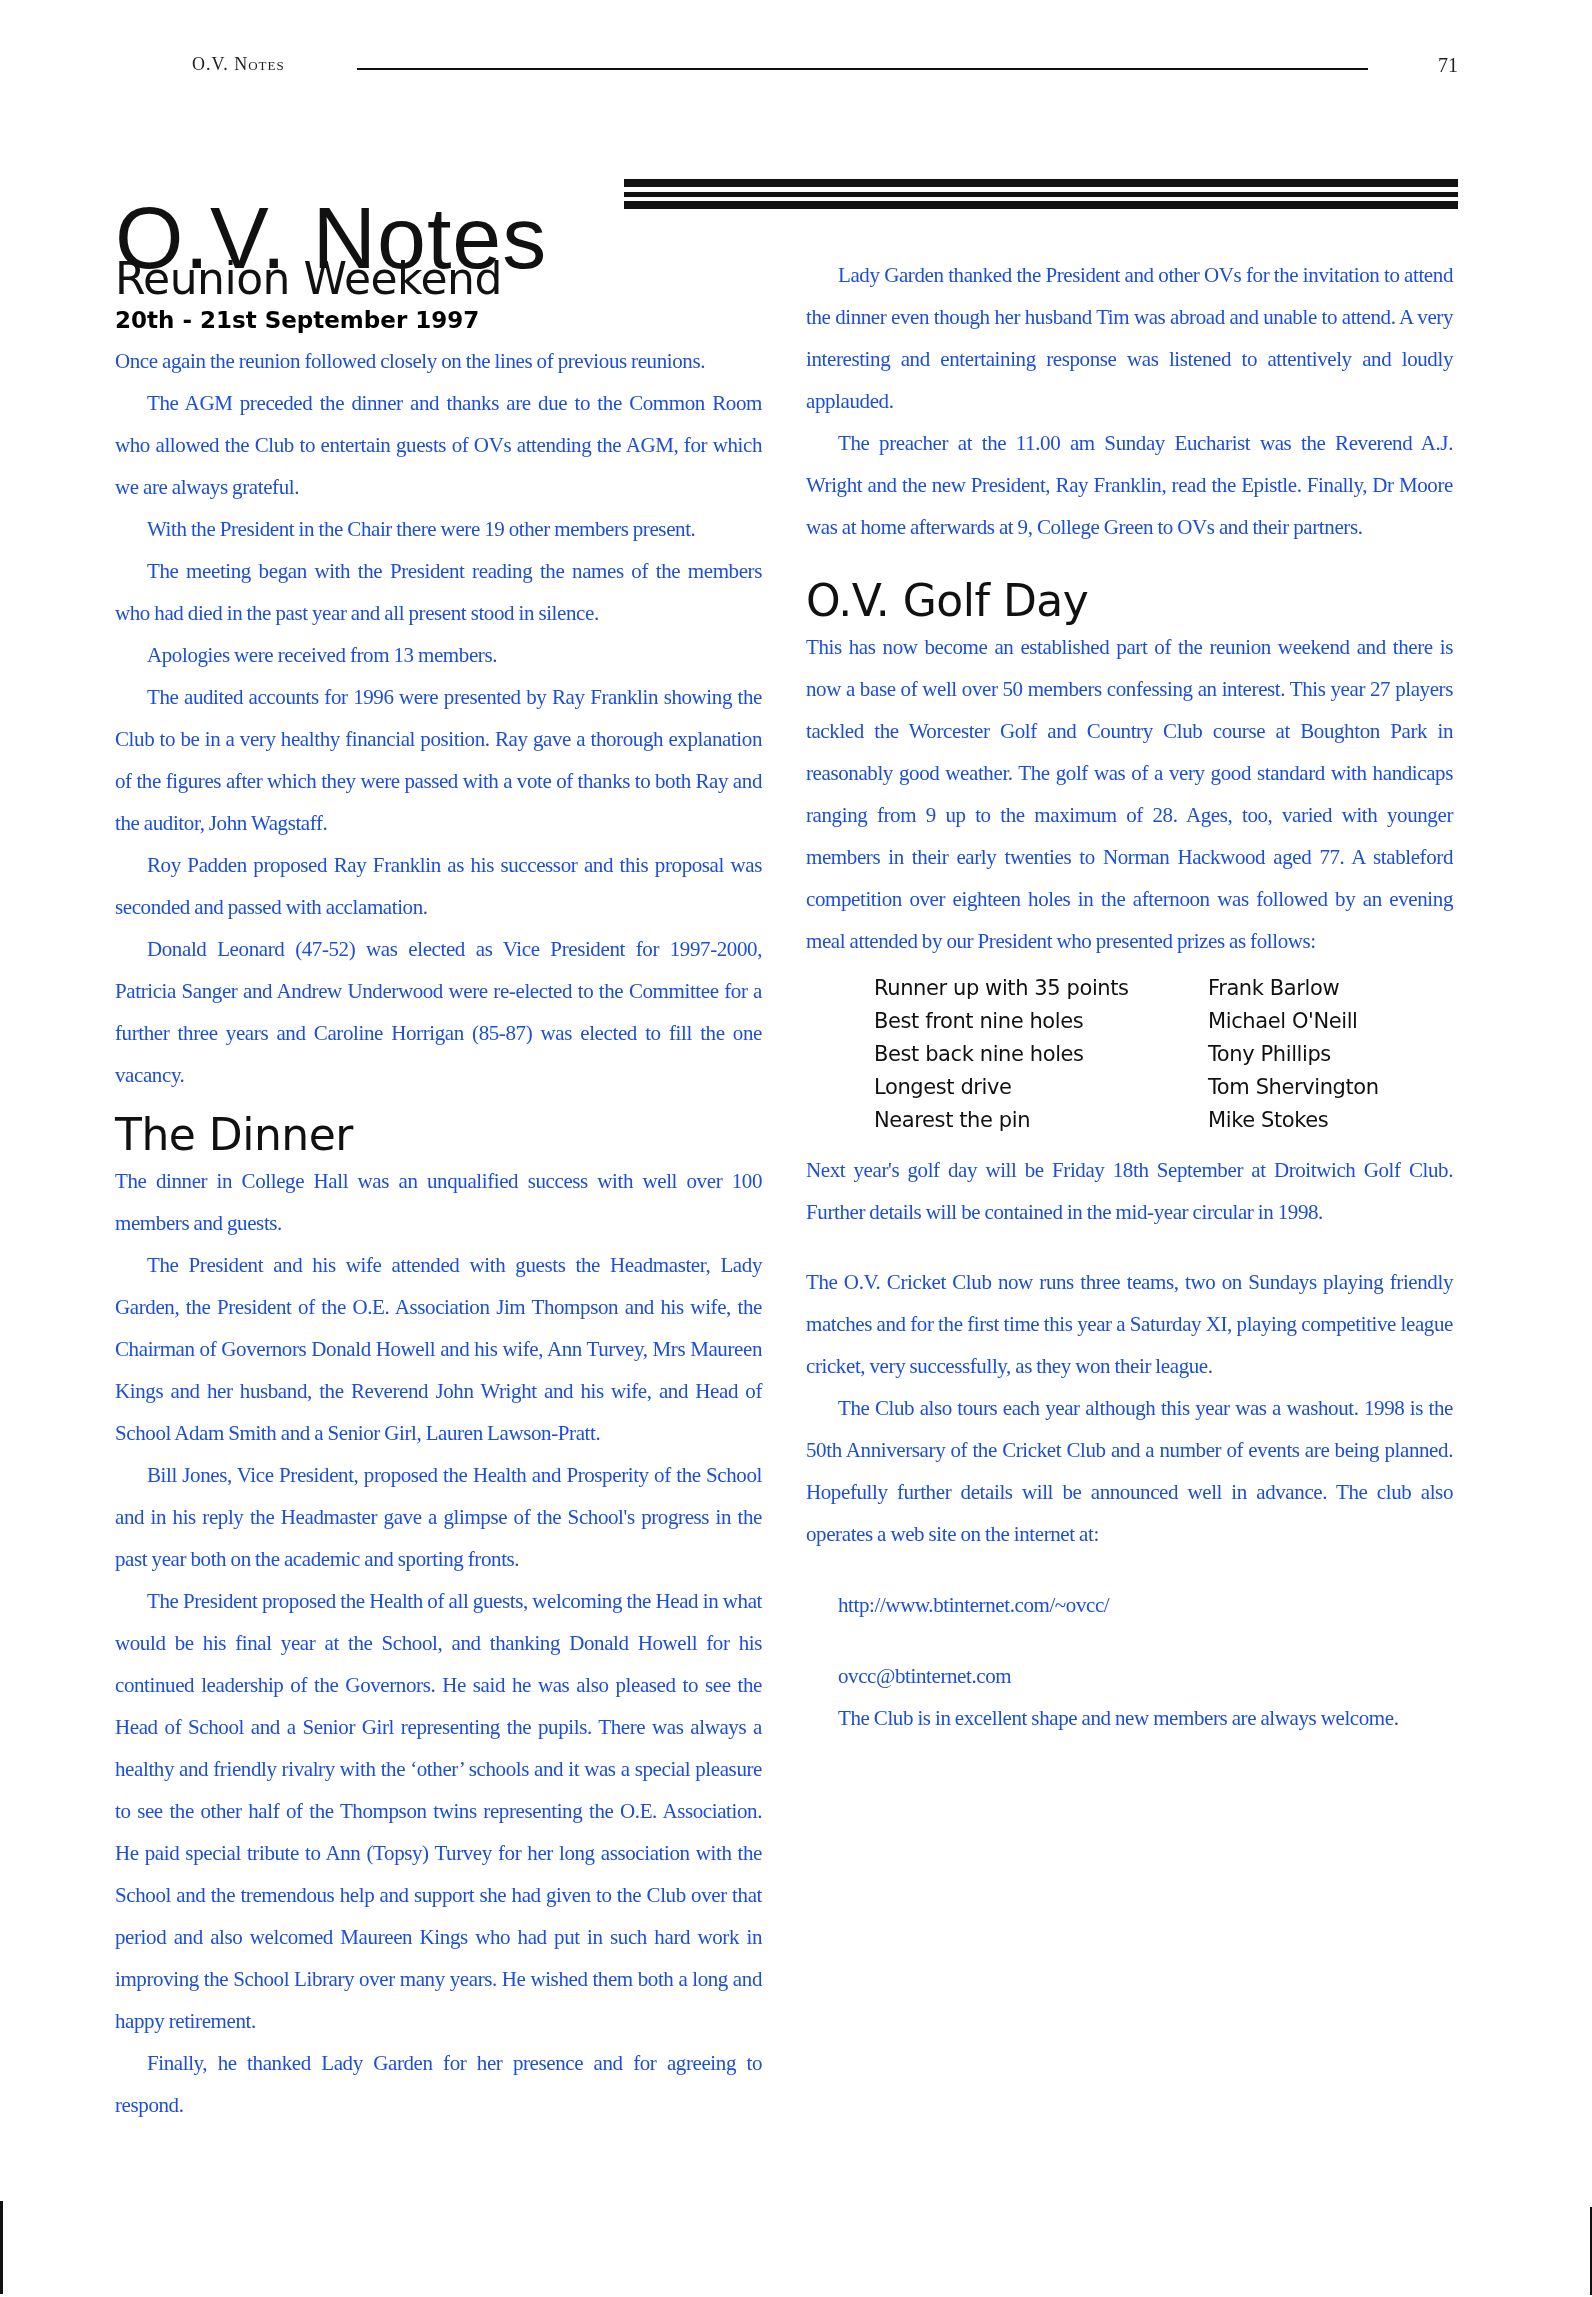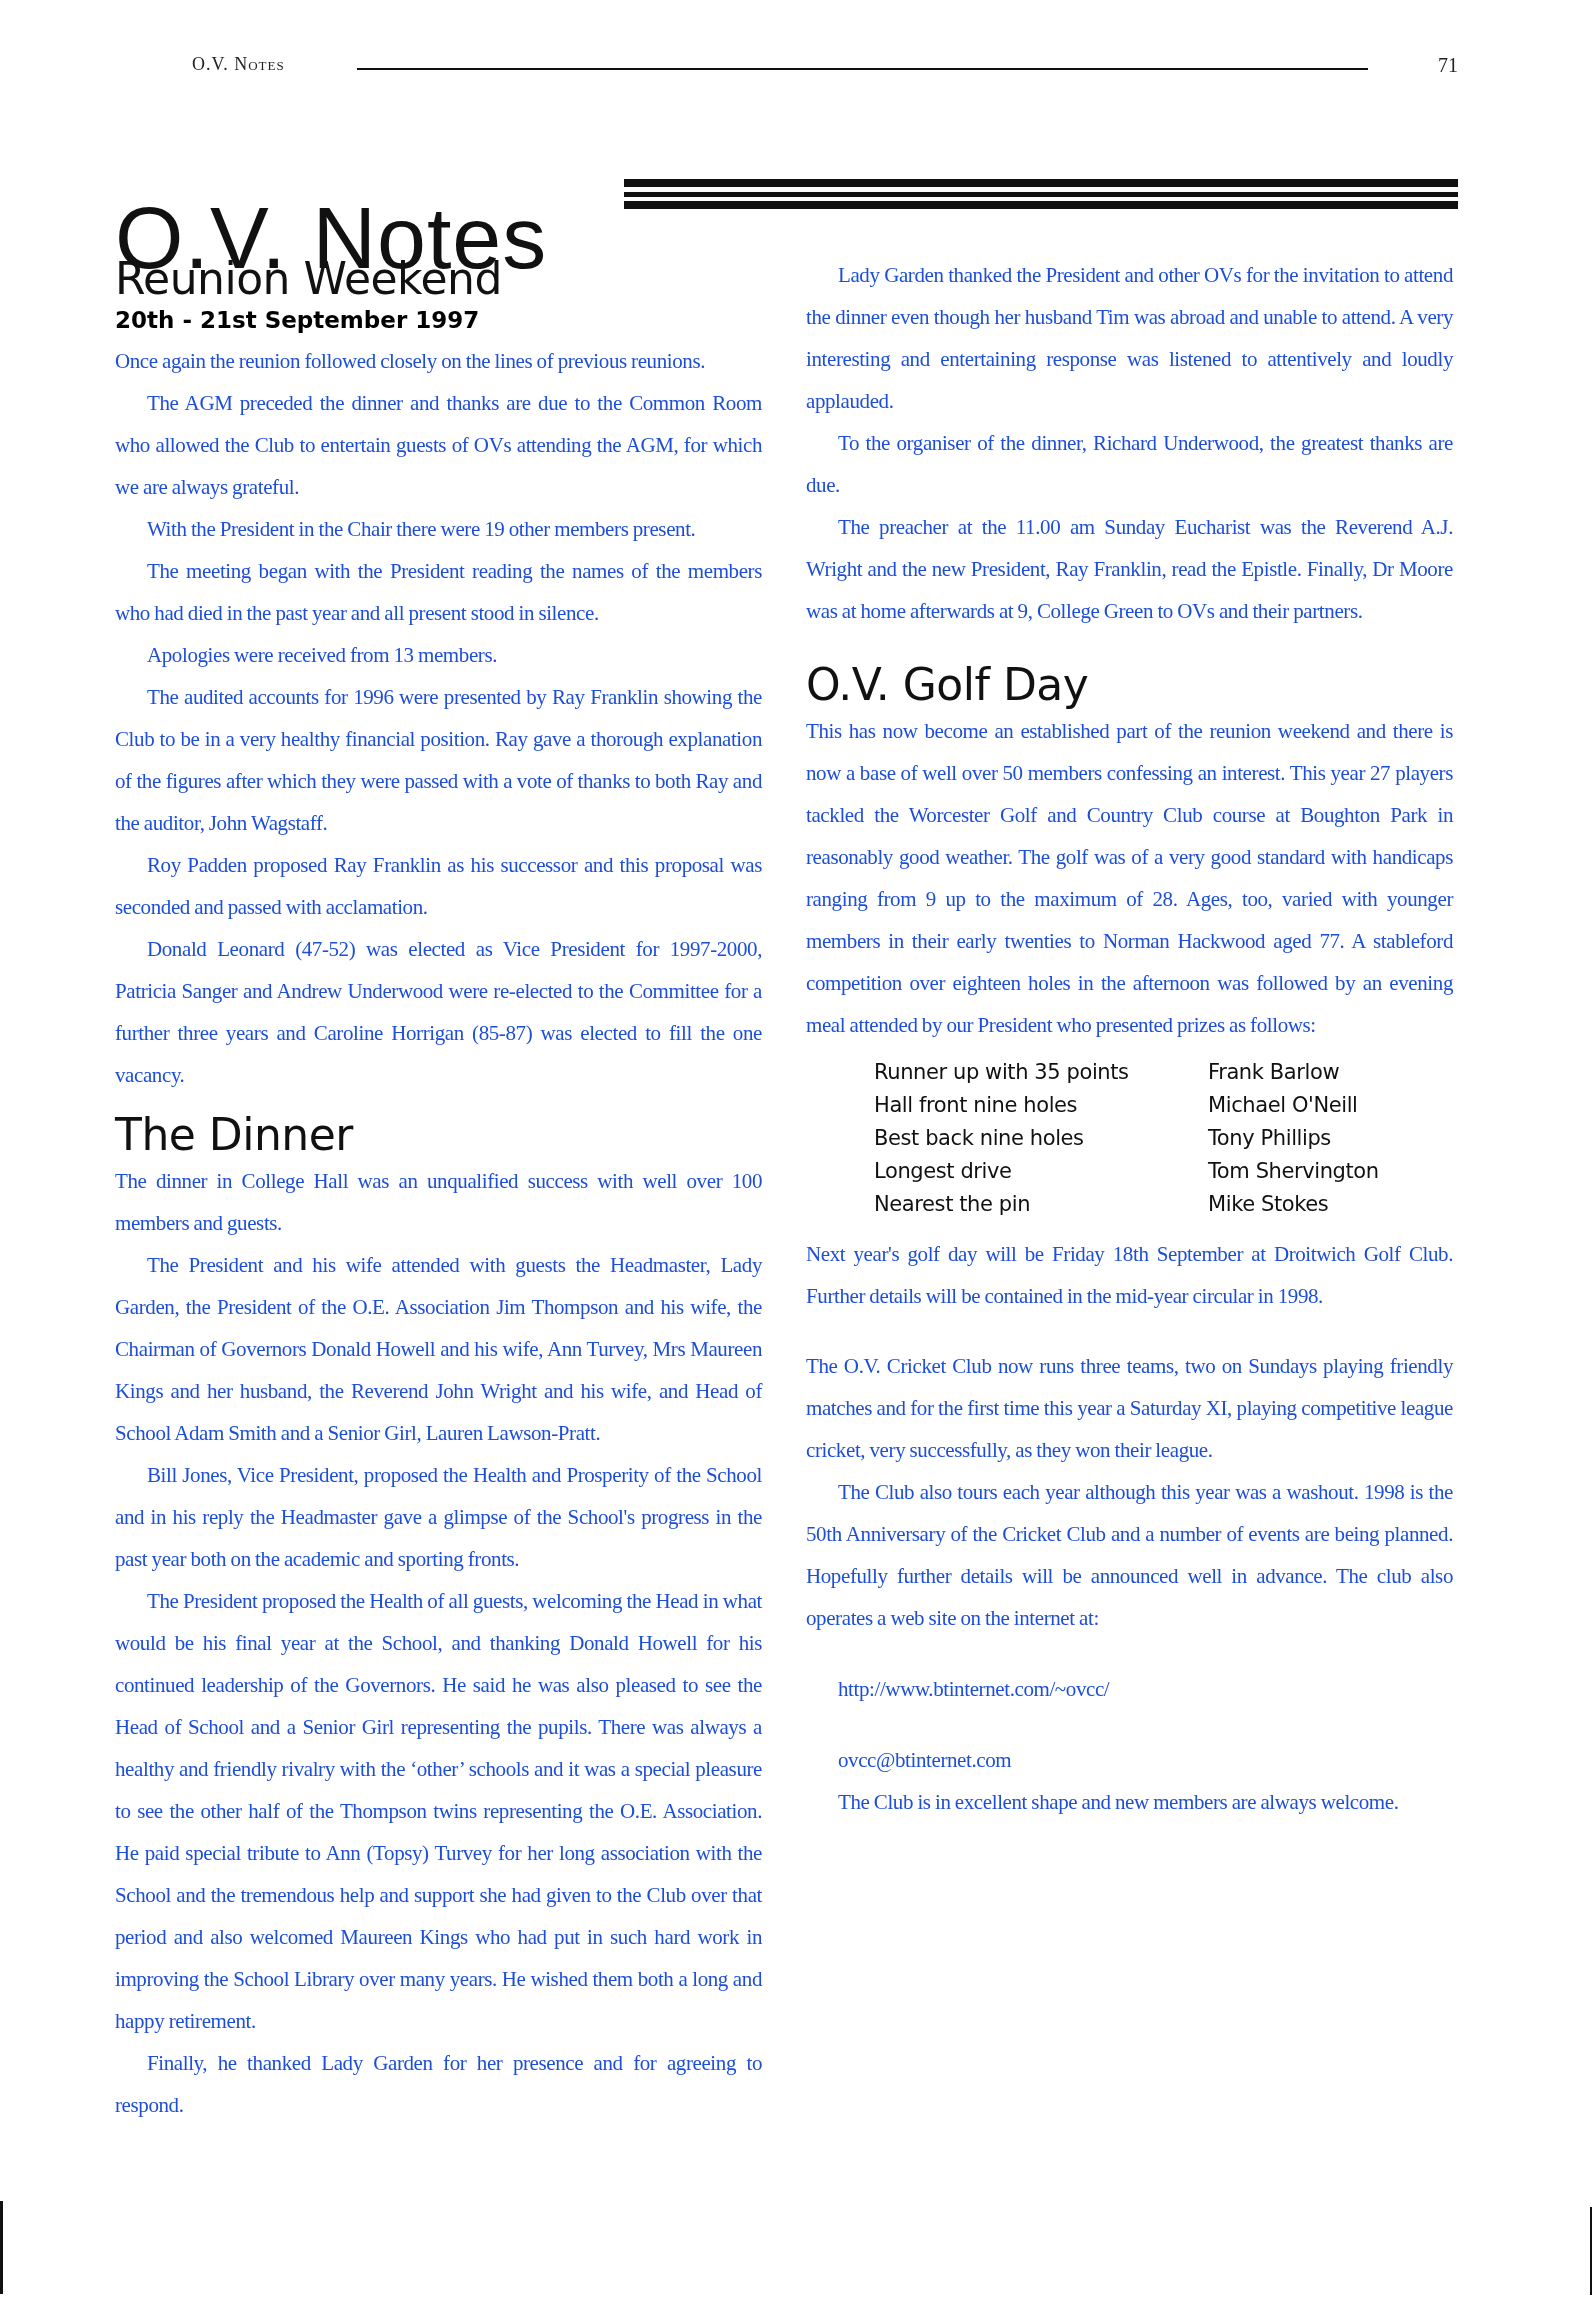--- a/index.html
+++ b/index.html
@@ -104,35 +104,34 @@
     <p class="para indent">The President and his wife attended with guests the Headmaster, Lady Garden, the President of the O.E. Association Jim Thompson and his wife, the Chairman of Governors Donald Howell and his wife, Ann Turvey, Mrs Maureen Kings and her husband, the Reverend John Wright and his wife, and Head of School Adam Smith and a Senior Girl, Lauren Lawson-Pratt.</p>
     <p class="para indent">Bill Jones, Vice President, proposed the Health and Prosperity of the School and in his reply the Headmaster gave a glimpse of the School's progress in the past year both on the academic and sporting fronts.</p>
     <p class="para indent">The President proposed the Health of all guests, welcoming the Head in what would be his final year at the School, and thanking Donald Howell for his continued leadership of the Governors.  He said he was also pleased to see the Head of School and a Senior Girl representing the pupils.  There was always a healthy and friendly rivalry with the ‘other’ schools and it was a special pleasure to see the other half of the Thompson twins representing the O.E. Association.  He paid special tribute to Ann (Topsy) Turvey for her long association with the School and the tremendous help and support she had given to the Club over that period and also welcomed Maureen Kings who had put in such hard work in improving the School Library over many years. He wished them both a long and happy retirement.</p>
     <p class="para indent">Finally, he thanked Lady Garden for her presence and for agreeing to respond.</p>
   </section>
 </div>
 
 <div class="column col-right">
   <section>
     <p class="para indent">Lady Garden thanked the President and other OVs for the invitation to attend the dinner even though her husband Tim was abroad and unable to attend.  A very interesting and entertaining response was listened to attentively and loudly applauded.</p>
-    <p class="para indent">To the organiser of the dinner, Richard Underwood, the greatest thanks are due.</p>
     <p class="para indent">The preacher at the 11.00 am Sunday Eucharist was the Reverend A.J. Wright and the new President, Ray Franklin, read the Epistle.  Finally, Dr Moore was at home afterwards at 9, College Green to OVs and their partners.</p>
   </section>
   <div class="gap-section"></div>
   <section>
     <h2 class="section-title">O.V. Golf Day</h2>
     <p class="para">This has now become an established part of the reunion weekend and there is now a base of well over 50 members confessing an interest. This year 27 players tackled the Worcester Golf and Country Club course at Boughton Park in reasonably good weather. The golf was of a very good standard with handicaps ranging from 9 up to the maximum of 28. Ages, too, varied with younger members in their early twenties to Norman Hackwood aged 77. A stableford competition over eighteen holes in the afternoon was followed by an evening meal attended by our President who presented prizes as follows:</p>
     <table class="prizes">
       <tbody id="prize-rows">
           <tr>
             <td class="prize">Runner up with 35 points</td>
             <td>Frank Barlow</td>
           </tr>
           <tr>
-            <td class="prize">Hall front nine holes</td>
+            <td class="prize">Best front nine holes</td>
             <td>Michael O'Neill</td>
           </tr>
           <tr>
             <td class="prize">Best back nine holes</td>
             <td>Tony Phillips</td>
           </tr>
           <tr>
             <td class="prize">Longest drive</td>
             <td>Tom Shervington</td>
           </tr>

